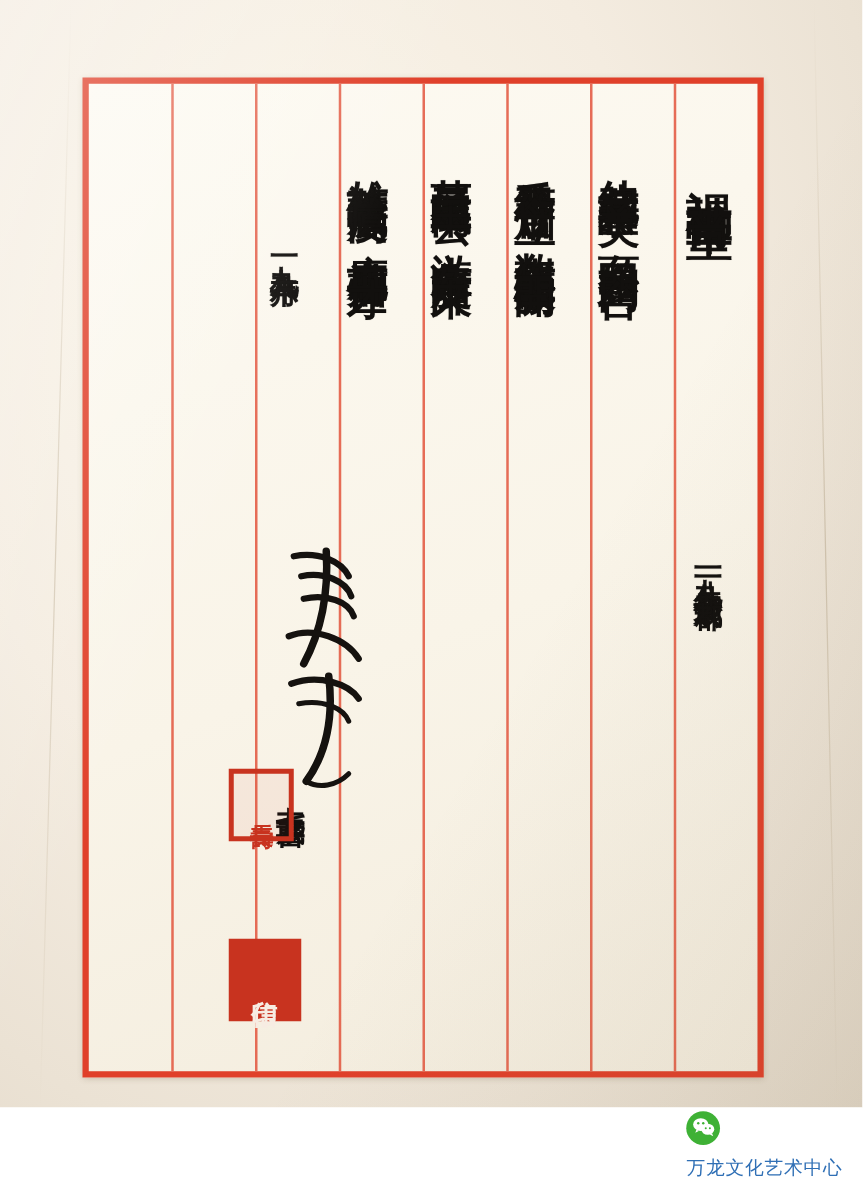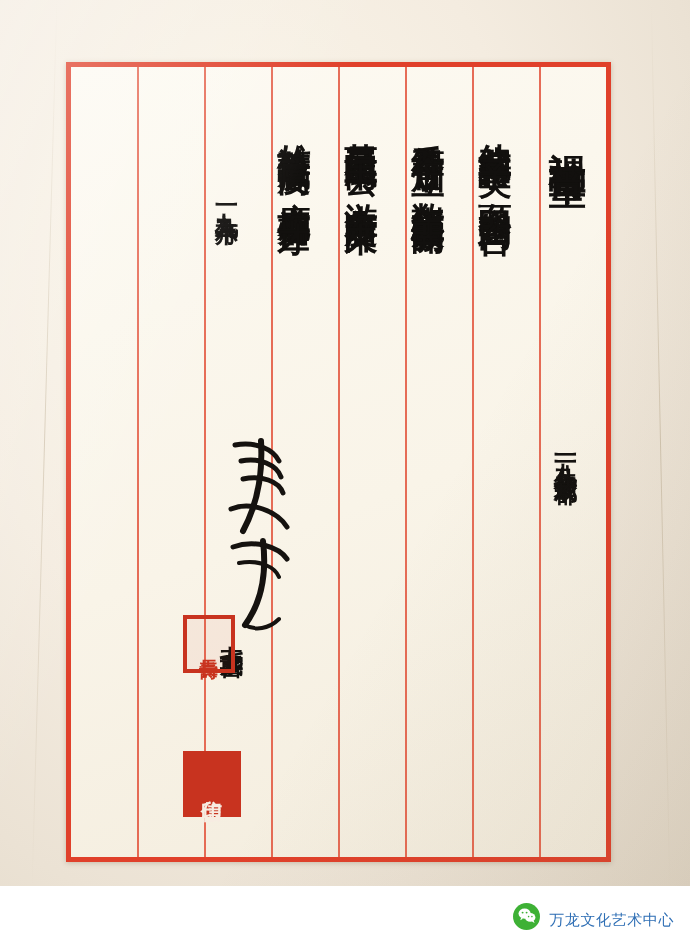--- a/index.html
+++ b/index.html
@@ -163,22 +163,23 @@
     height: 60px;
     background: #ffffff;
     display: flex;
     align-items: center;
     justify-content: flex-end;
     padding-right: 16px;
     box-sizing: border-box;
   }
   .footer-badge {
     display: flex;
-    align-items: flex-end;
+    align-items: flex-start;
     gap: 9px;
+    flex-direction: column;
   }
   .wechat-icon {
     width: 27px;
     height: 27px;
     border-radius: 50%;
     background: #3eb135;
     display: flex;
     align-items: center;
     justify-content: center;
     flex: 0 0 auto;

